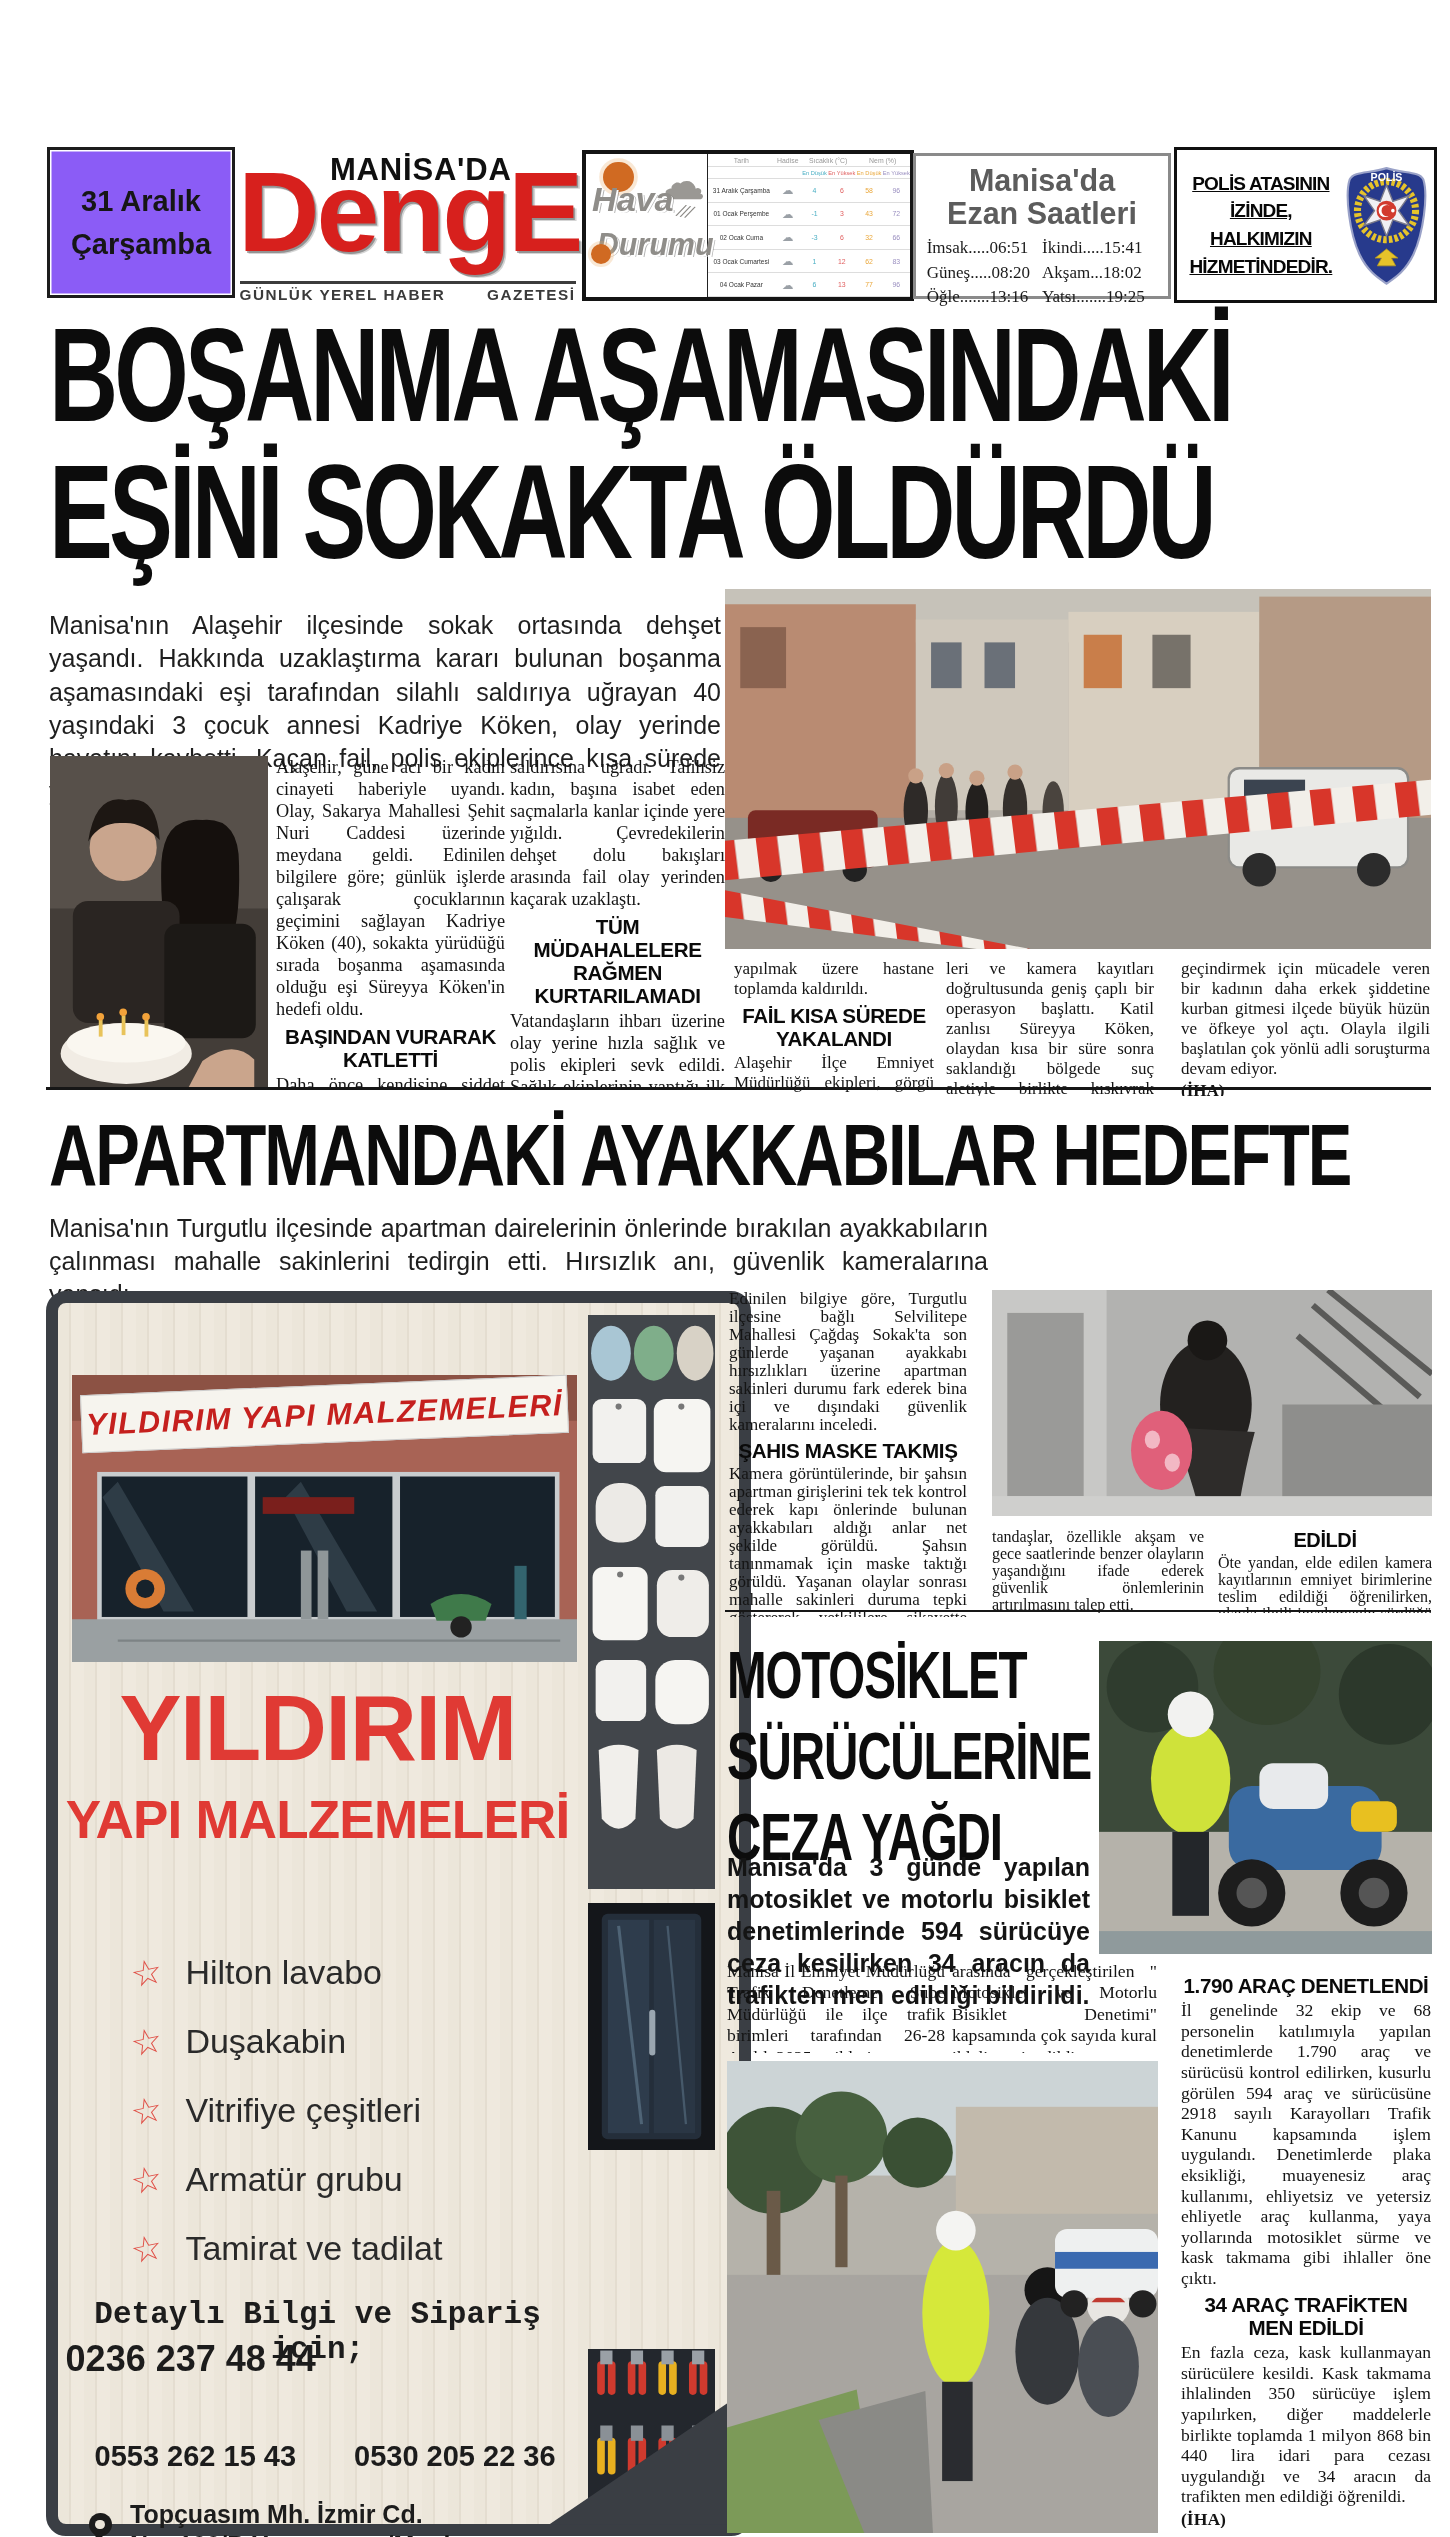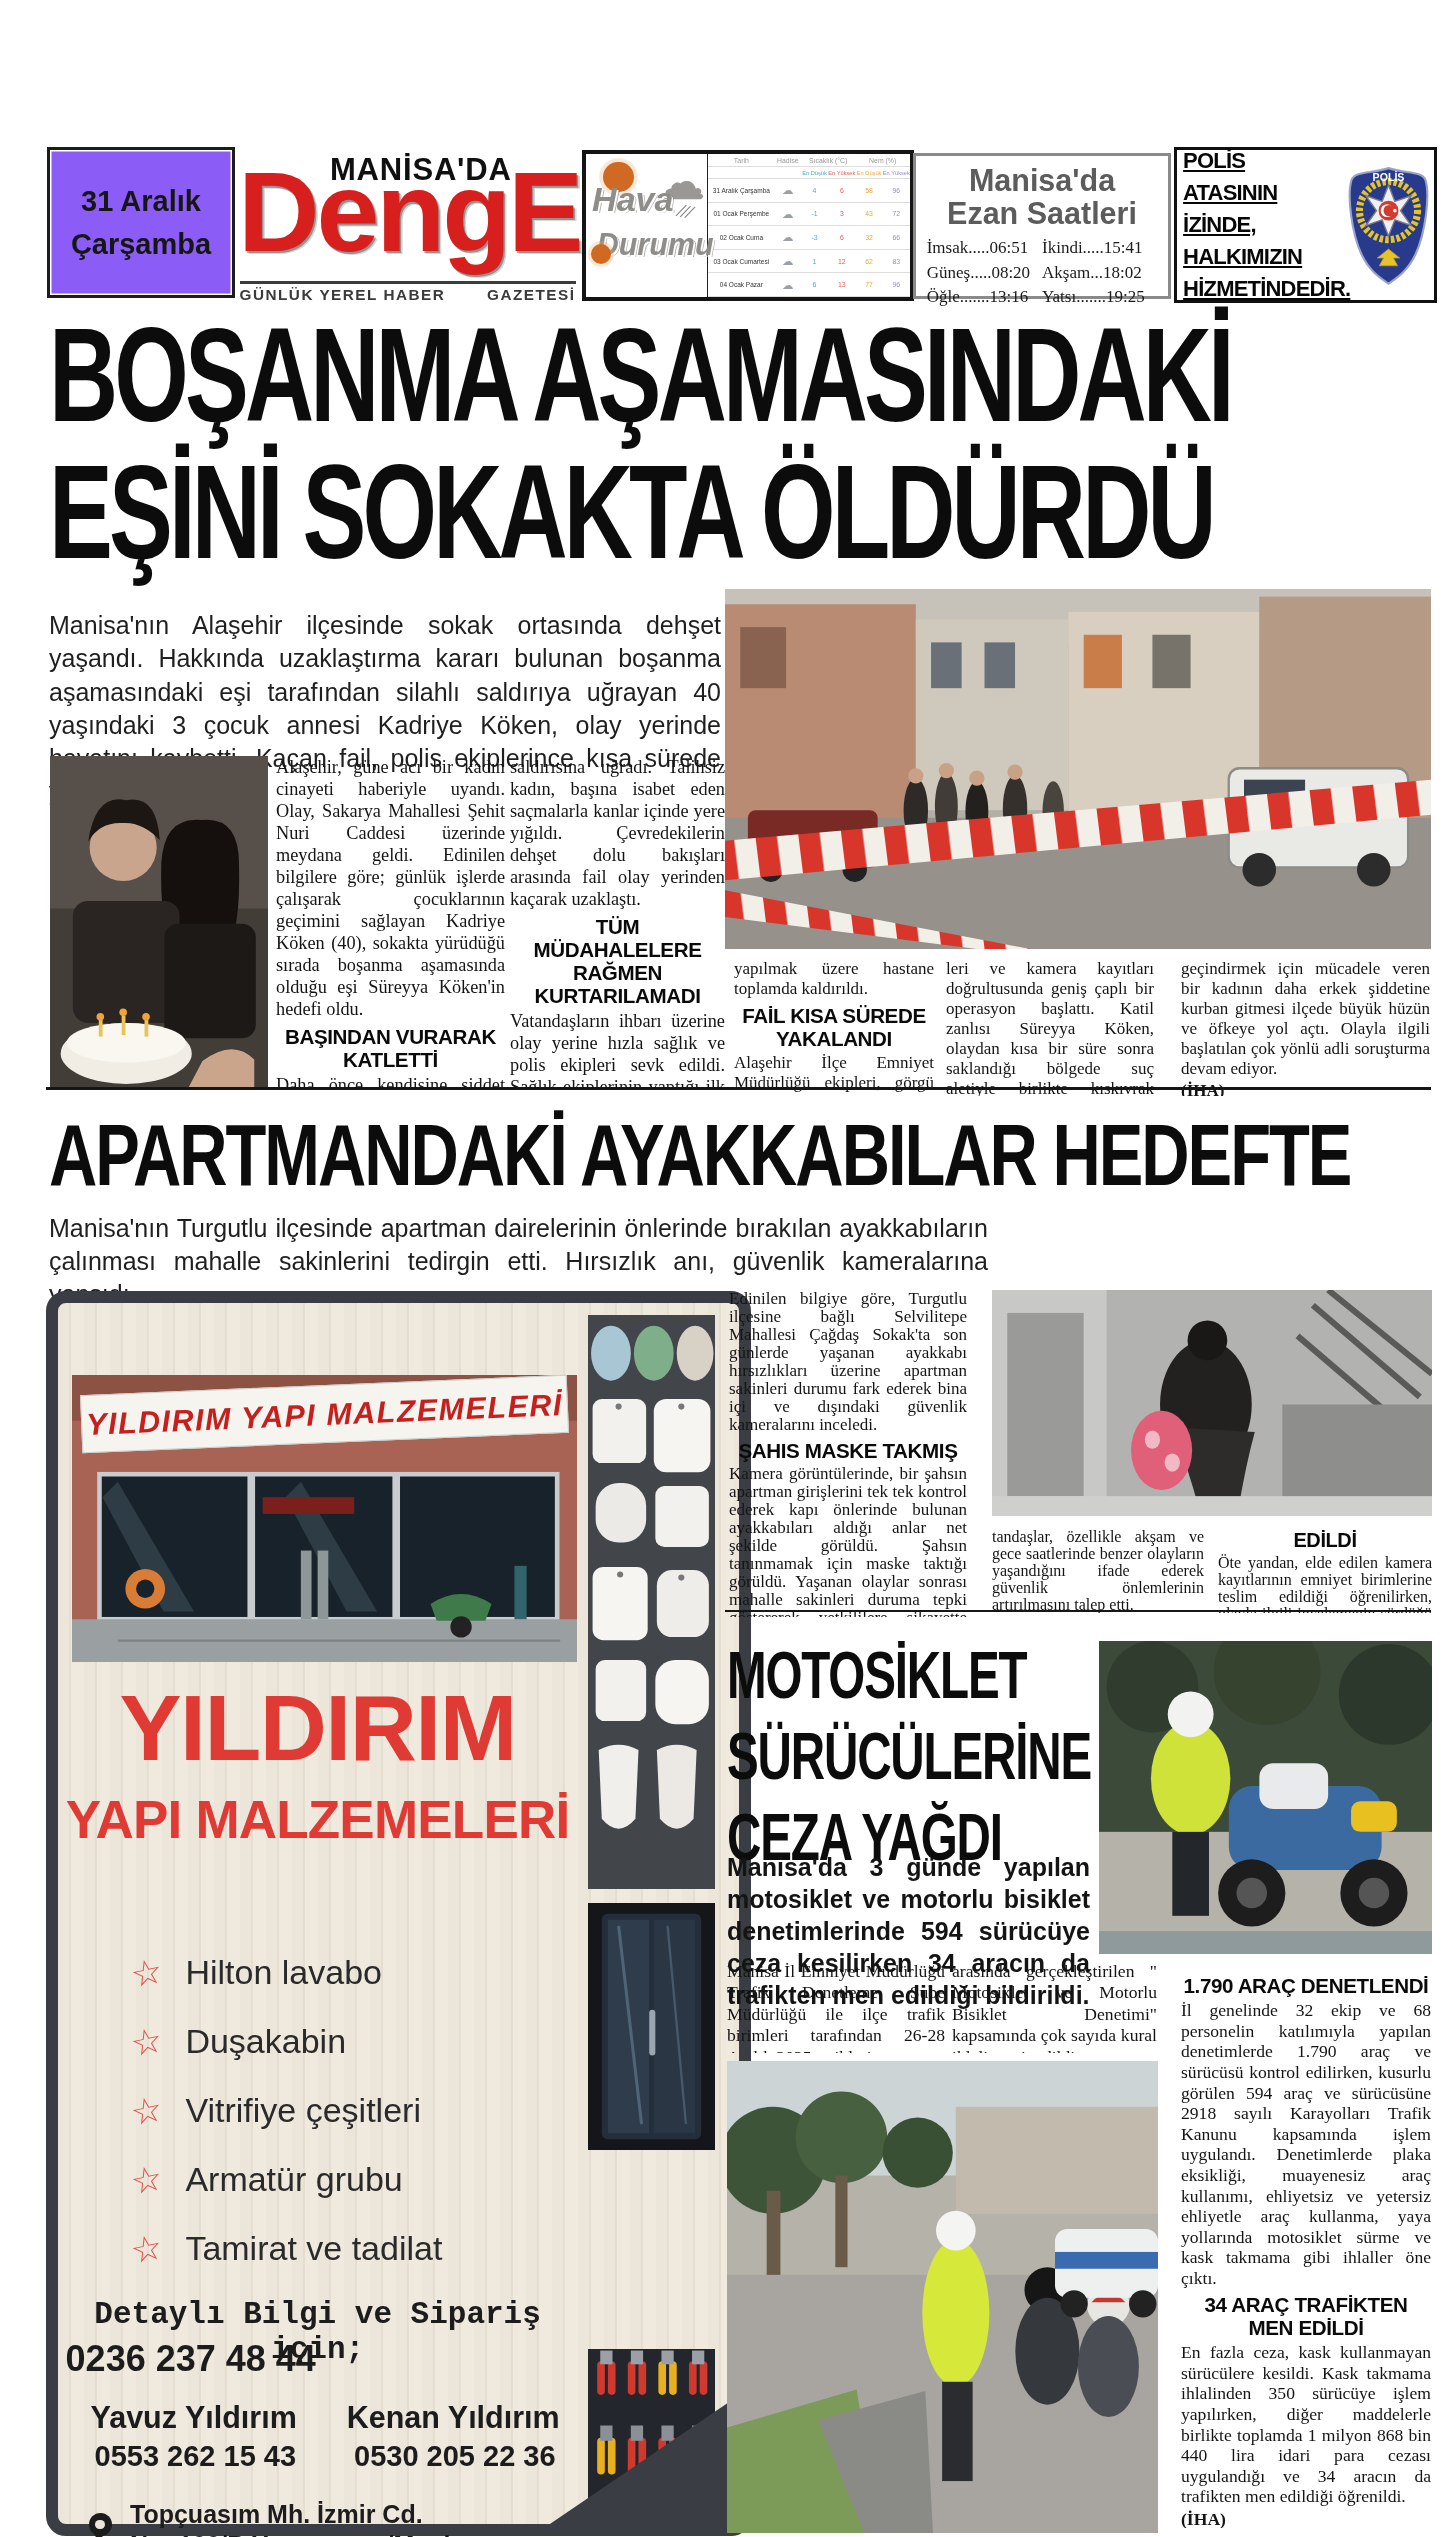--- a/index.html
+++ b/index.html
@@ -42,21 +42,21 @@
   .wdate{font-size:6.5px;color:#333;text-align:center;}
   .wicon{font-size:11.4px;color:#9aa0a6;text-align:center;}
   .tmin{color:#4aafc4;} .tmax{color:#e06060;} .hmin{color:#eaa83c;} .hmax{color:#9a8fc0;}
   .wsub span{font-size:5.7px;}
   .ezan-box{left:913px;top:153px;width:252px;height:140px;border:3.1px solid #8a8a8a;background:#fff;}
   .ezan-title{font-size:30.5px;font-weight:900;color:#5c5c5c;text-align:center;line-height:1.1;margin-top:7.6px;}
   .ezan-grid{display:grid;grid-template-columns:1fr 1fr;padding:7.6px 10.7px 0 10.7px;row-gap:4.6px;}
   .ezan-grid div{font-family:"Liberation Serif",serif;font-size:17px;color:#1a1a1a;}
   .police-box{left:1174px;top:147px;width:257px;height:150px;border:3.1px solid #101010;background:#fff;display:flex;align-items:center;}
   .police-text{width:62%;padding-left:6.1px;}
-  .police-text div{font-size:22px;font-weight:900;color:#070707;text-decoration:underline;line-height:1.45;letter-spacing:-0.8px;}
+  .police-text div{font-size:19px;font-weight:900;color:#070707;text-decoration:underline;line-height:1.45;text-align:center;letter-spacing:-0.8px;}
   .police-badge{width:38%;height:134px;display:flex;align-items:center;justify-content:center;}
 
   
   .h1-line{white-space:nowrap;font-weight:900;color:#0c0c0c;font-size:114px;letter-spacing:-4.6px;
            display:inline-block;transform:scale(0.84,1.18);transform-origin:0 0;line-height:114px;}
   .headline1{left:49px;top:308px;width:1385px;height:275px;}
   .headline1 .l2{margin-top:23px;}
   .h2-line{white-space:nowrap;font-weight:900;color:#0c0c0c;font-size:76px;letter-spacing:-2.3px;
            display:inline-block;transform:scale(0.88,1.15);transform-origin:0 0;}
   .headline2{left:49px;top:1104px;width:1385px;height:92px;}
@@ -446,24 +446,20 @@
         <rect x="86" y="22" width="54" height="280" fill="#2a3644"></rect>
         <line x1="40" y1="30" x2="70" y2="290" stroke="#4f6476" stroke-width="4"></line>
         <line x1="104" y1="30" x2="128" y2="290" stroke="#46596a" stroke-width="3"></line>
         <rect x="80" y="140" width="8" height="60" rx="4" fill="#9aa6b0"></rect>
       </svg>
     </div>
 
     <div class="ad-info1">Detaylı Bilgi ve Sipariş için;</div>
     <div class="ad-phone">0236 237 48 44</div>
 
-    <div class="ad-names">
-      <span>Yavuz Yıldırım</span>
-      <span>Kenan Yıldırım</span>
-    </div>
     <div class="ad-phones2">
       <span>0553 262 15 43</span>
       <span>0530 205 22 36</span>
     </div>
 
     <div class="ad-addr">
       <div class="pin">
           <div class="head"></div>
           <div class="tip"></div>
         </div>

